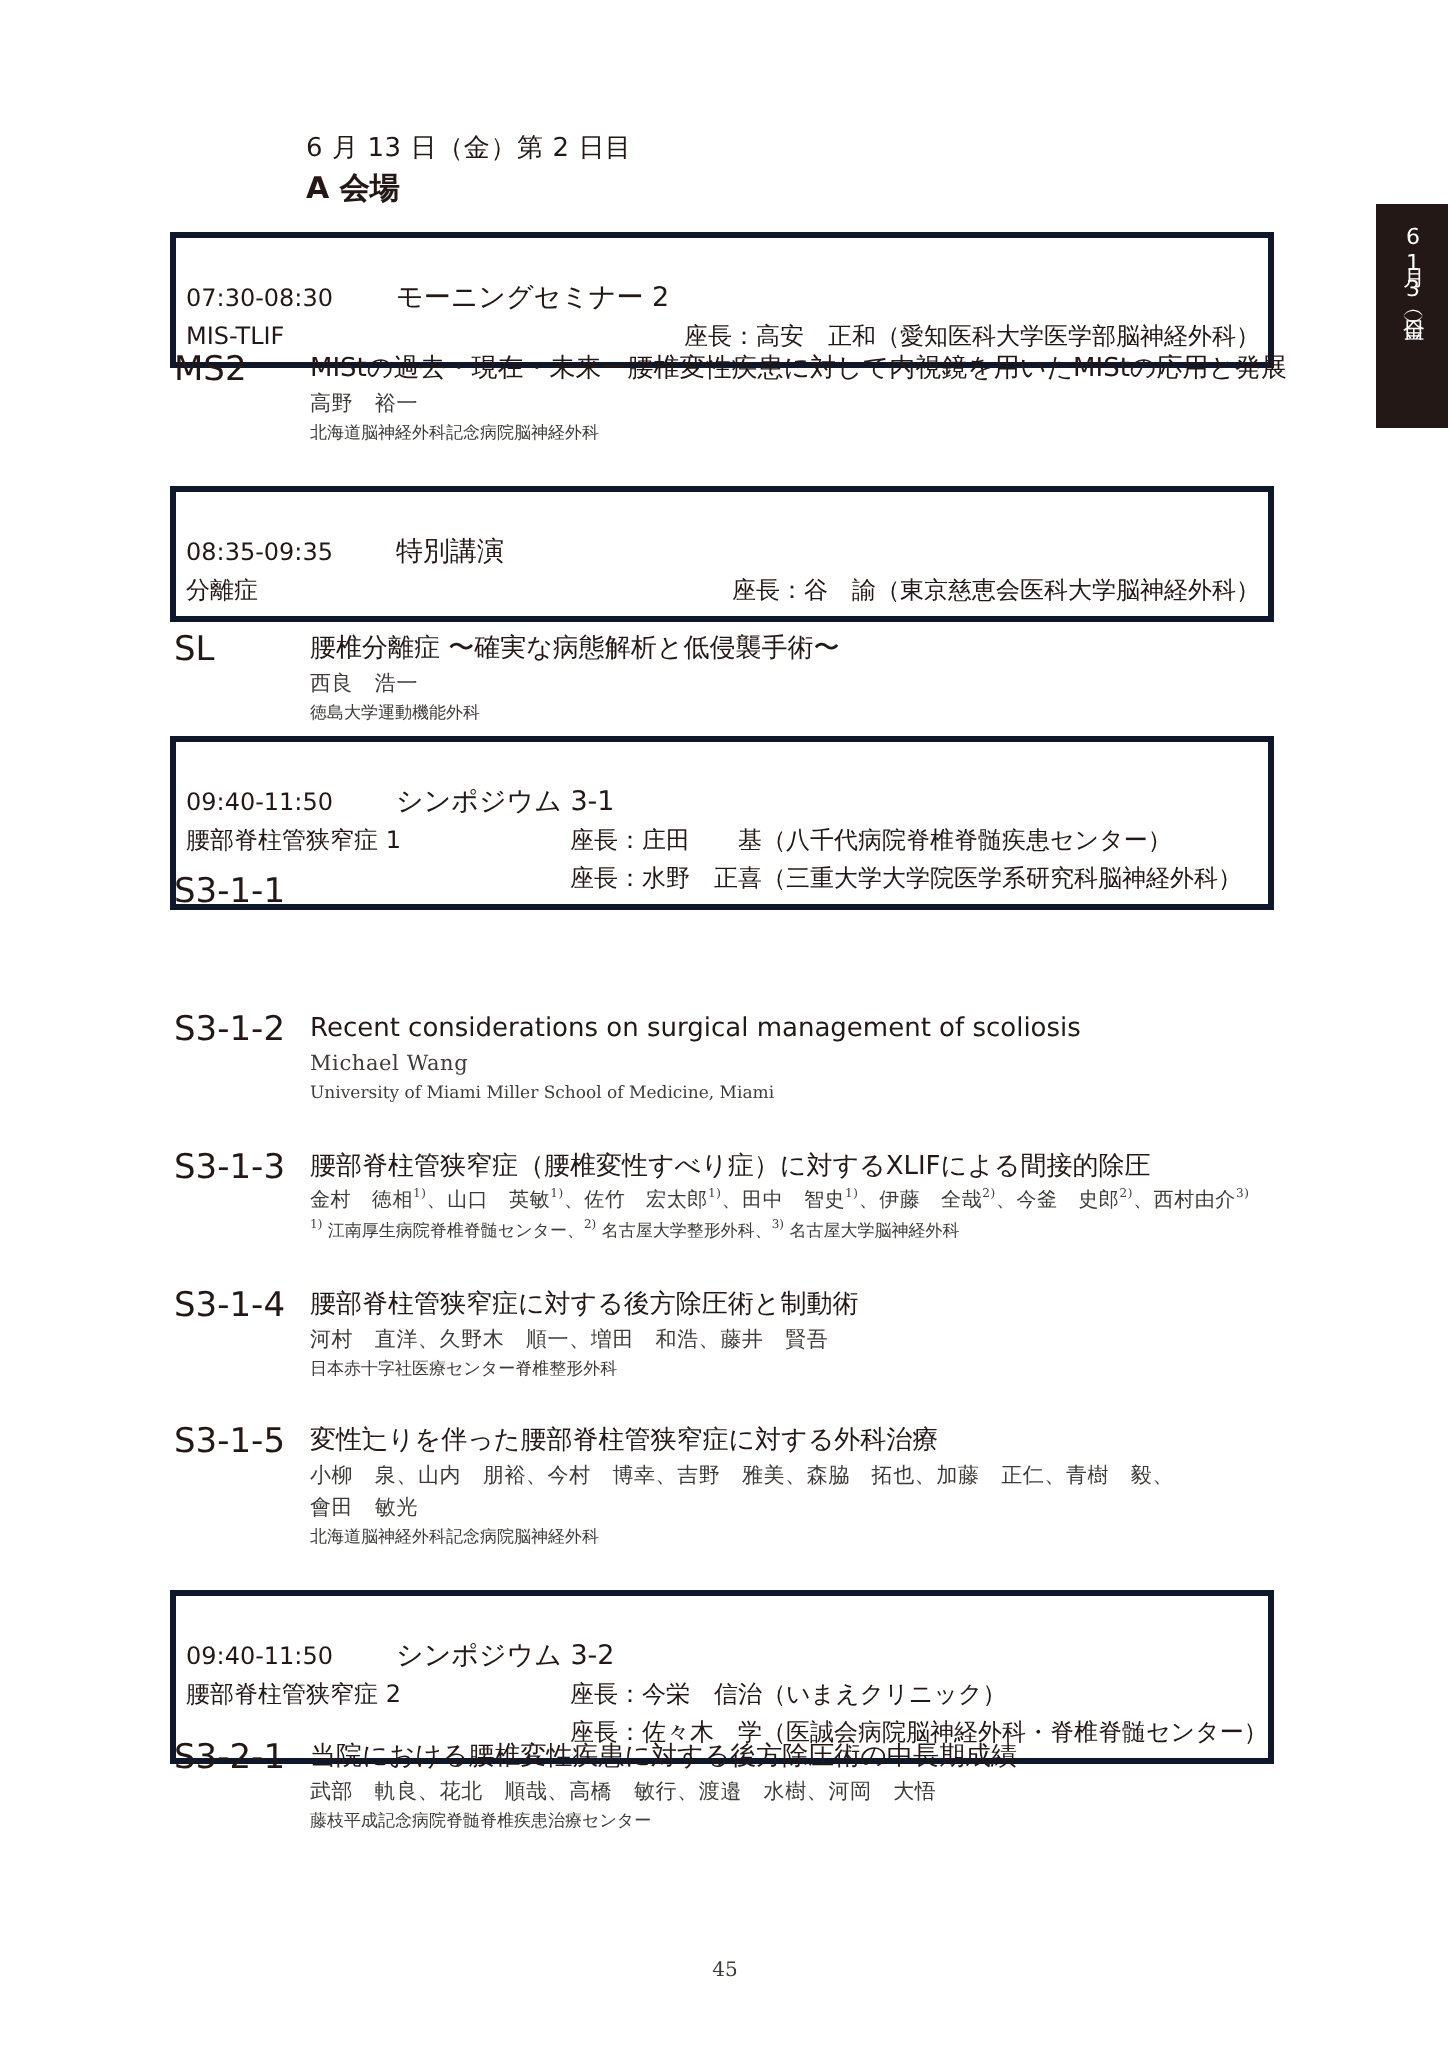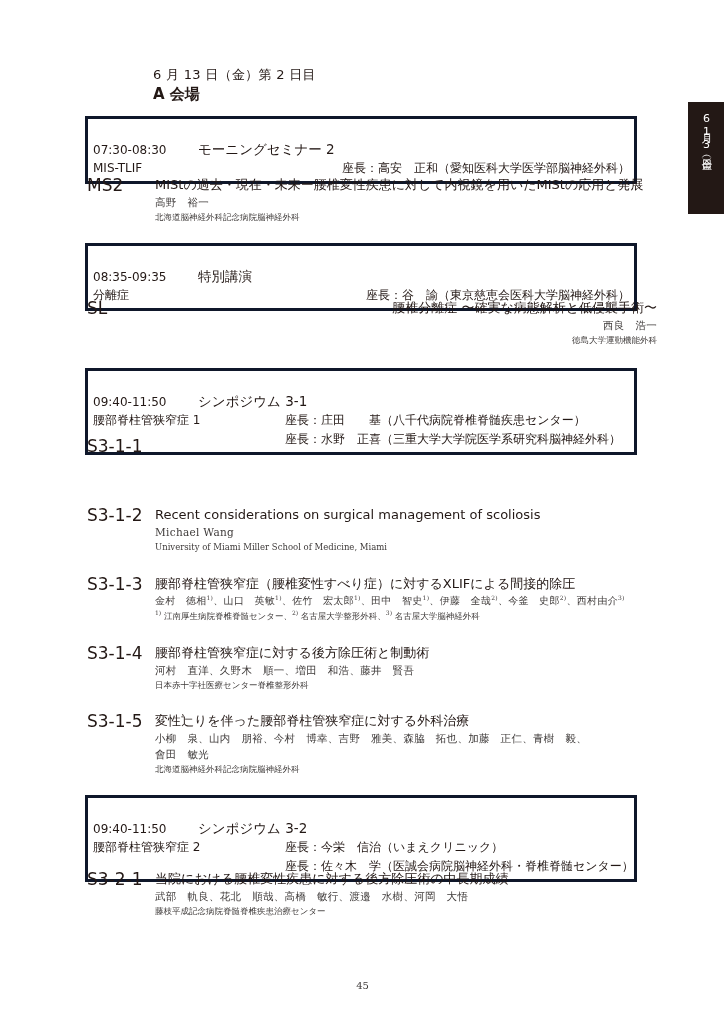--- a/index.html
+++ b/index.html
@@ -180,21 +180,21 @@
     <span class="stitle">特別講演</span>
   </div>
   <div class="row2">
     <span class="topic">分離症</span>
     <span class="chairs right">
       <span class="chair-line">座長：谷　諭（東京慈恵会医科大学脳神経外科）</span>
     </span>
   </div>
 </div>
 
-<div class="entry" style="top:299px;text-align:right;">
+<div class="entry" style="top:316px;">
   <span class="code">SL</span>
   <div class="body">
     <div class="title">腰椎分離症 〜確実な病態解析と低侵襲手術〜</div>
     <div class="authors">西良　浩一</div>
     <div class="affil">徳島大学運動機能外科</div>
   </div>
 </div>
 
 <div class="session-box" style="top:368px;">
   <div class="row1">

